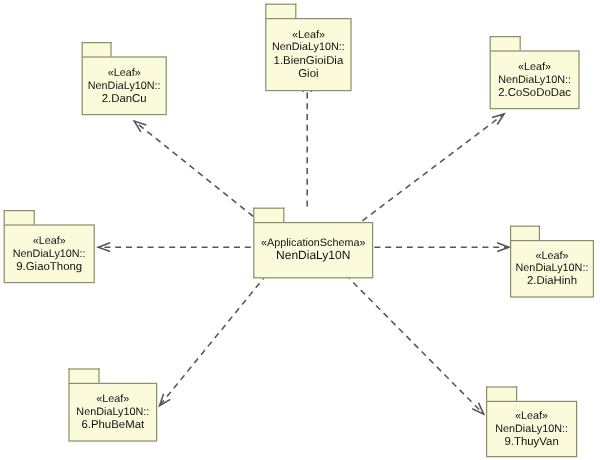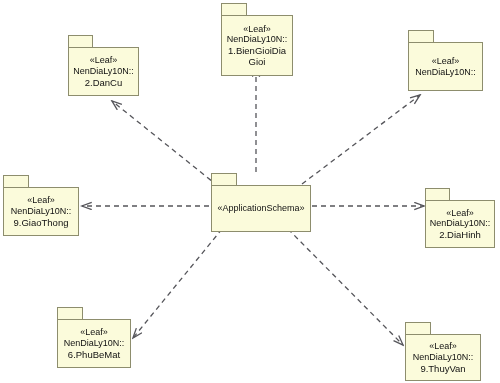--- a/index.html
+++ b/index.html
@@ -98,20 +98,21 @@
       <div class="pname">1.BienGioiDia</div>
       <div class="pname">Gioi</div>
     </div>
   </div>
 
   <div class="pkg" style="left:408px; top:30px; width:75px; height:61px;">
     <div class="pkg-tab" style="left:0; top:0; width:26px; height:13px;"></div>
     <div class="pkg-body" style="top:12px; width:75px; height:49px;">
       <div class="stereo">«Leaf»</div>
       <div class="ns">NenDiaLy10N::</div>
+      <div class="pname">2.CoSoDoDac</div>
     </div>
   </div>
 
   <div class="pkg" style="left:68px; top:35px; width:71px; height:61px;">
     <div class="pkg-tab" style="left:0; top:0; width:25px; height:13px;"></div>
     <div class="pkg-body" style="top:12px; width:71px; height:49px;">
       <div class="stereo">«Leaf»</div>
       <div class="ns">NenDiaLy10N::</div>
       <div class="pname">2.DanCu</div>
     </div>
@@ -150,16 +151,17 @@
       <div class="stereo">«Leaf»</div>
       <div class="ns">NenDiaLy10N::</div>
       <div class="pname">9.ThuyVan</div>
     </div>
   </div>
 
   <div class="pkg pkg-center" style="left:211px; top:173px; width:100px; height:55px;">
     <div class="pkg-tab" style="left:0; top:0; width:26px; height:13px;"></div>
     <div class="pkg-body" style="top:12px; width:100px; height:47px;">
       <div class="stereo">«ApplicationSchema»</div>
+      <div class="pname">NenDiaLy10N</div>
     </div>
   </div>
 
 </div>
 
 </body></html>

